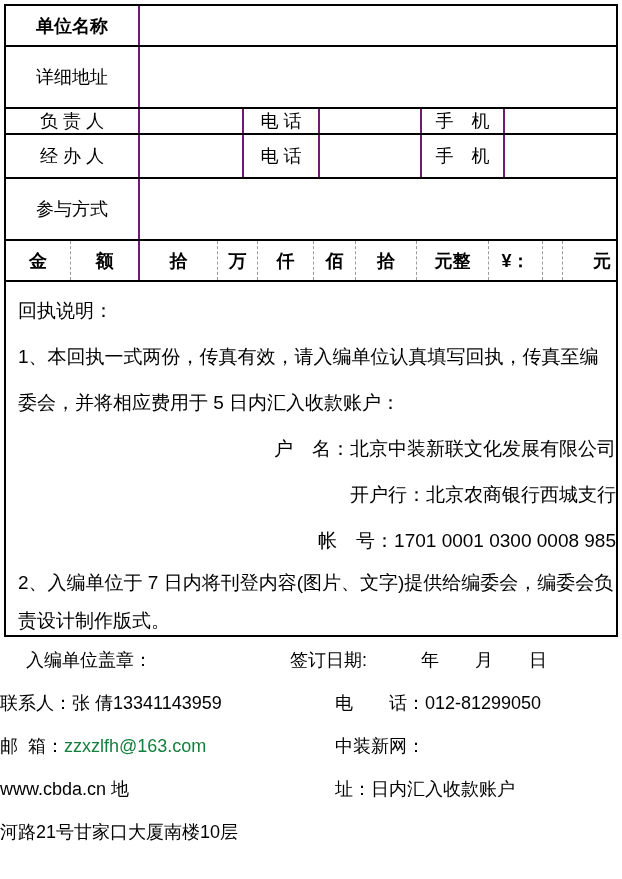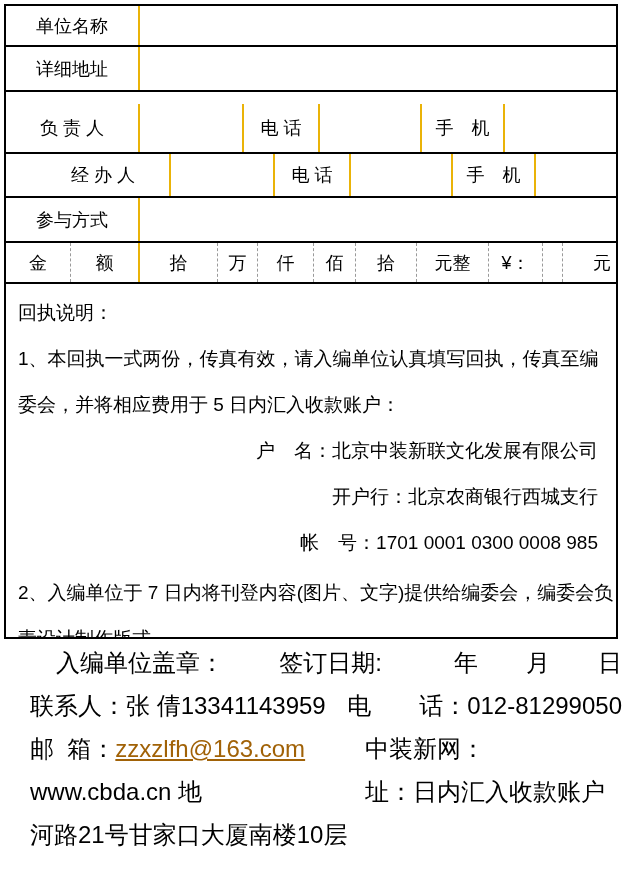--- a/index.html
+++ b/index.html
@@ -16,43 +16,43 @@
     border:2px solid #000;
   }
   .tr { display:flex; align-items:stretch; border-bottom:2px solid #000; }
   .td {
     display:flex; align-items:center;
     white-space:pre;
     font-size:18px;
     overflow:hidden;
   }
   .td.center { justify-content:center; }
-  .bl  { border-left:2px solid #eab308; }
+  .bl  { border-left:2px solid #701a75; }
   .bld { border-left:1px dashed #9a9a9a; }
-  .h41 { height:41px; } .h43 { height:50px;margin-top:12px; } .h44 { height:44px;padding-left:31px; } .h45 { height:45px; }
+  .h41 { height:41px;font-weight:bold; } .h43 { height:26px; } .h44 { height:44px; } .h45 { height:62px; }
   .w-label { width:132px; }
   .w-v1 { width:104px; } .w-ph { width:76px; } .w-v2 { width:102px; } .w-mb { width:83px; }
   .flex1 { flex:1; }
   
   .wa-jin { width:64px; } .wa-e { width:68px; }
   .wa0 { width:79px; } .wa1 { width:40px; } .wa2 { width:56px; } .wa3 { width:42px; }
   .wa4 { width:61px; } .wa5 { width:72px; } .wa6 { width:54px; } .wa7 { width:20px; }
   .wa8 { flex:1; justify-content:flex-end; padding-right:5px; }
   
-  .big-cell { height:353px; padding:6px 18px 0 12px; overflow:hidden;border-radius:16px; }
+  .big-cell { height:353px; padding:6px 0 0 12px; overflow:hidden;border-radius:16px; }
   .notes-line { font-size:19px; line-height:46px; white-space:pre; }
-  .notes-line.small { line-height:38px;margin-top:8px; }
+  .notes-line.small { line-height:38px; }
   .indent { padding-left:78px;text-align:right; }
   
   .footer { padding-top:2px; }
   .f-line { display:flex; align-items:flex-end; line-height:43px; height:43px;
-            padding-left:30px; font-size:24px; white-space:pre; }
+            font-size:18px; white-space:pre; }
   .fa-left { width:290px; padding-left:26px; }
   .fb-left { width:335px; }
-  a.email { color:#a16207; text-decoration:underline; cursor:pointer;margin-top:20px; }
+  a.email { color:#15803d; cursor:pointer;margin-top:20px; }
 </style>
 </head>
 <body>
 
 <div class="box">
 
   <div class="tr h41">
     <div class="td center w-label">单位名称</div>
     <div class="td flex1 bl"></div>
   </div>

